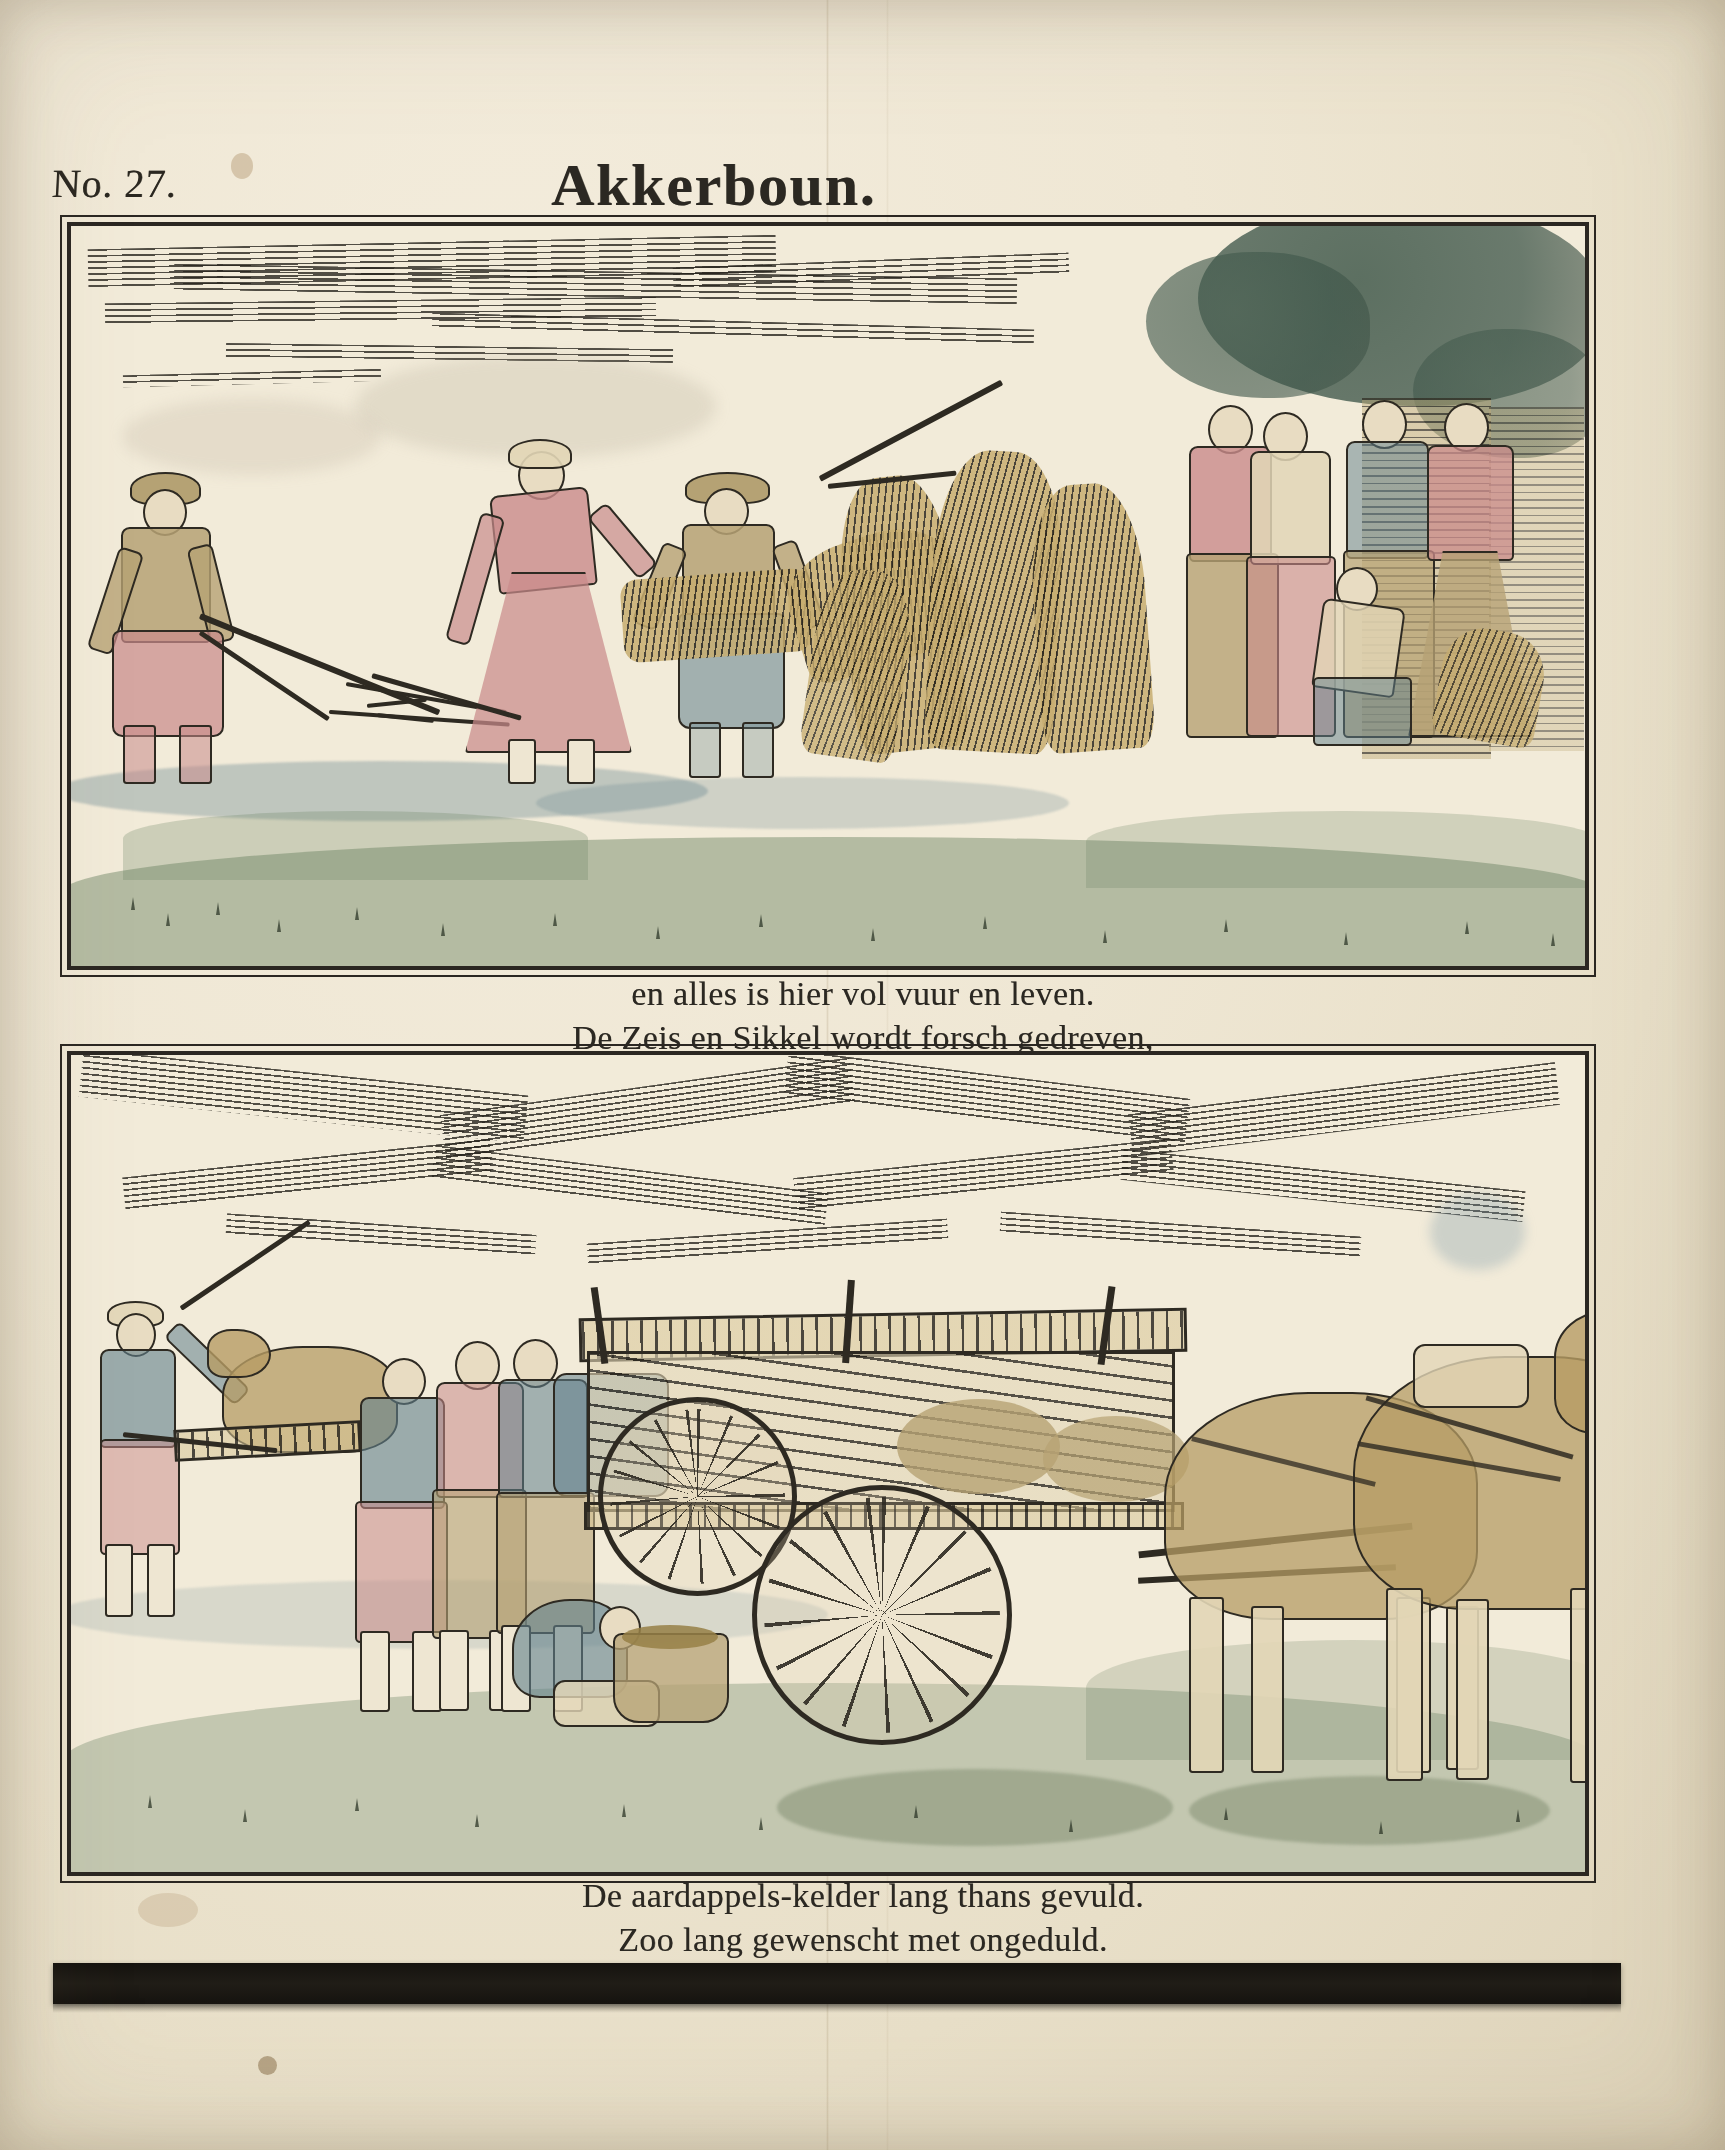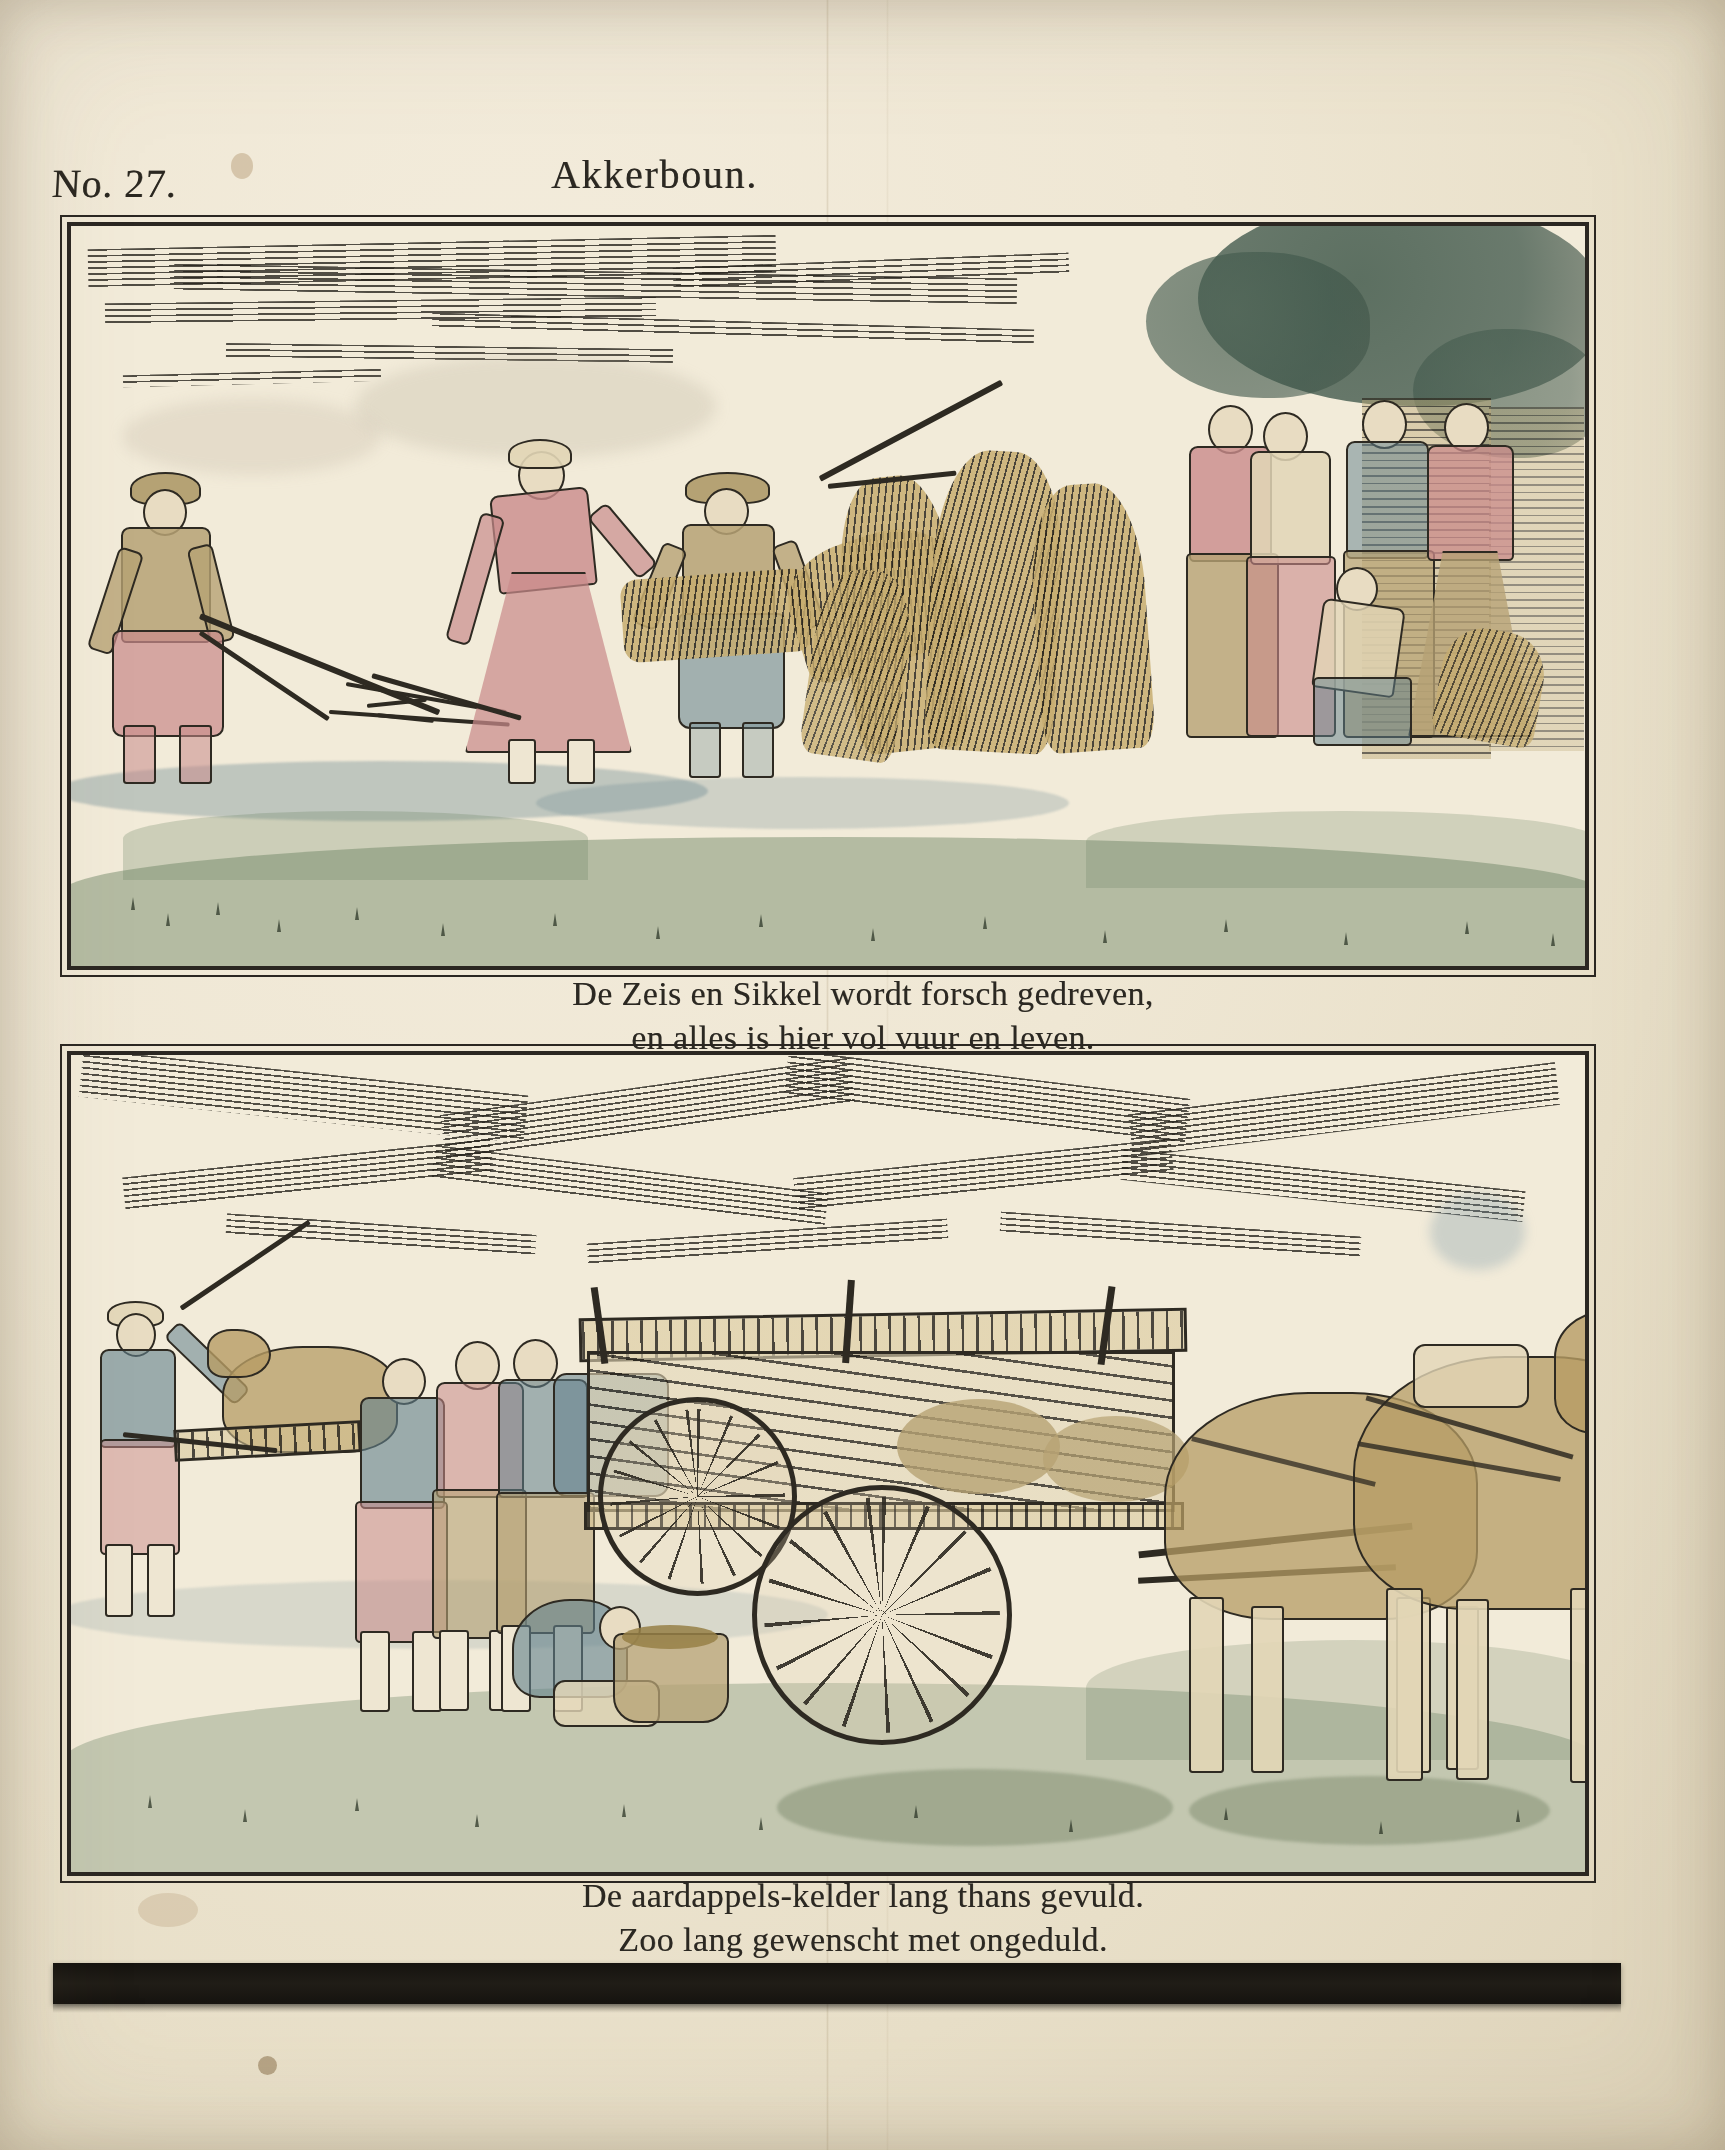--- a/index.html
+++ b/index.html
@@ -61,25 +61,26 @@
     letter-spacing: 0.9px;
     color: #2a2720;
     font-family: "Liberation Serif", serif;
     transform: skewX(-3deg);
     text-shadow: 0.4px 0.4px 0 rgba(40,36,28,0.6);
   }
   #sheet-title {
     position: absolute;
     left: 551px;
     top: 0px;
-    font-size: 40px;
+    font-size: 60px;
     color: #2b2822;
     letter-spacing: 1.7px;
     font-family: "Liberation Serif", serif;
     text-shadow: 0.4px 0.4px 0 rgba(40,36,28,0.55);
+    font-weight: bold;
   }
 
   
   .panel {
     position: absolute;
     border: 4.3px solid #2b2722;
     outline: 2.6px solid #2b2722;
     outline-offset: 5.2px;
     background: #f2ebd9;
     overflow: hidden;
@@ -415,22 +416,22 @@
 
       <div class="head" style="left:1265px; top:341px; width:38px; height:40px;"></div>
       <div class="torso" style="left:1246px; top:377px; width:79px;  height:86px; background:rgba(226,214,182,0.8); transform:rotate(8deg);"></div>
       <div class="wash" style="left:1242px; top:451px; width:95px; height:65px; background:rgba(96,128,140,0.5); border:2.6px solid #2e2a22;"></div>
 
       <div class="sheaf" style="left:1368px; top:404px; width:103px; height:112px; transform:rotate(10deg); opacity:.85;"></div>
     </div>
   </div>
 
   <div class="caption" id="caption-top">
+    <span class="line">en alles is hier vol vuur en leven.</span>
     <span class="line">De Zeis en Sikkel wordt forsch gedreven,</span>
-    <span class="line">en alles is hier vol vuur en leven.</span>
   </div>
 
   <div class="panel" id="panel-bottom">
 
     <div class="sky" style="height:284px;">
       <div class="cloudband" style="left:8.6px;  top:17px;  width:447px; height:48px; transform:rotate(6deg);"></div>
       <div class="cloudband" style="left:370px; top:31px;  width:413px; height:45px; transform:rotate(-8deg);"></div>
       <div class="cloudband" style="left:714px; top:19px;  width:404px; height:45px; transform:rotate(7deg);"></div>
       <div class="cloudband" style="left:1058px;top:33px;  width:430px; height:43px; transform:rotate(-7deg);"></div>
       <div class="cloudband" style="left:52px;  top:103px; width:370px; height:34px; transform:rotate(-6deg);"></div>

